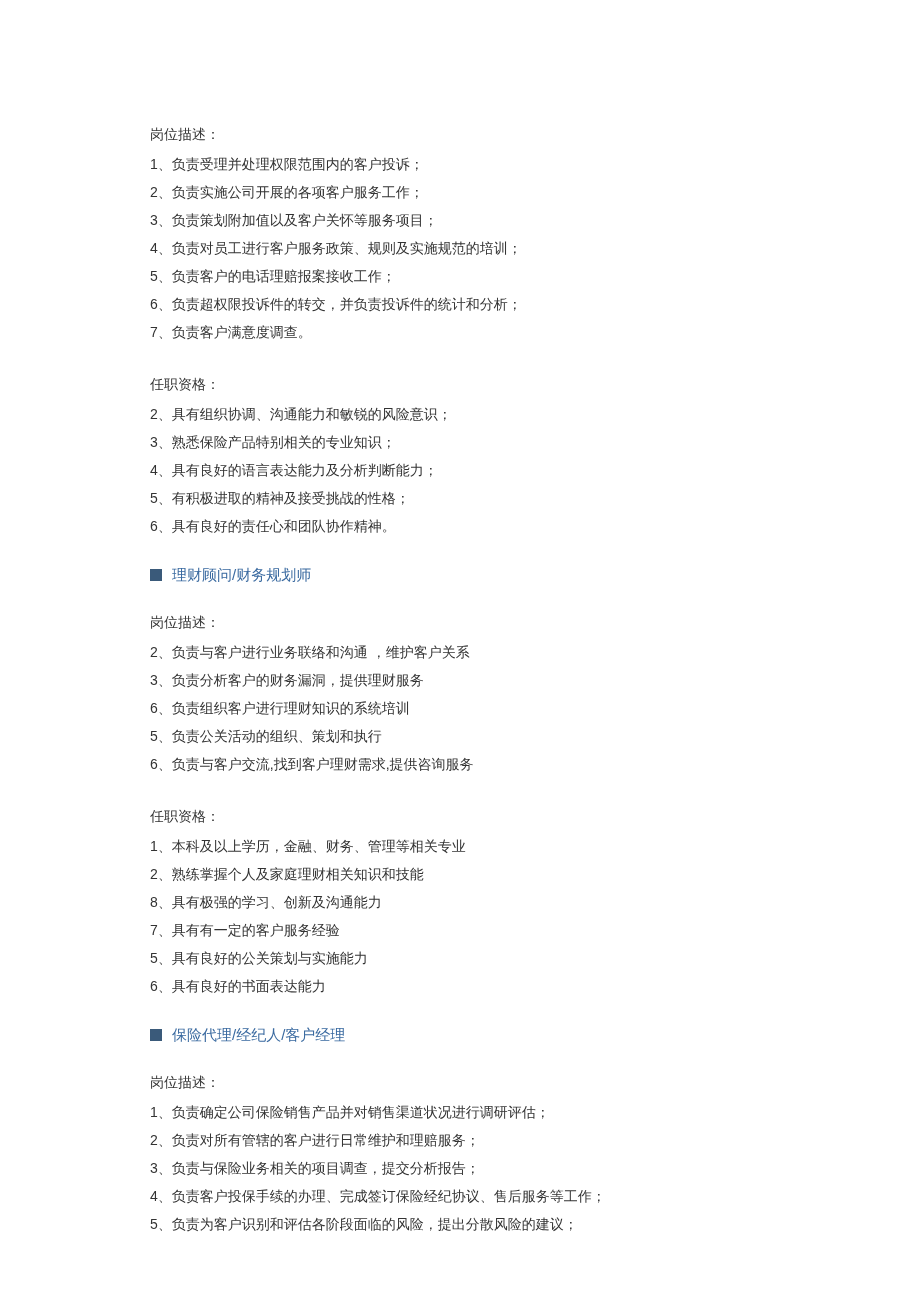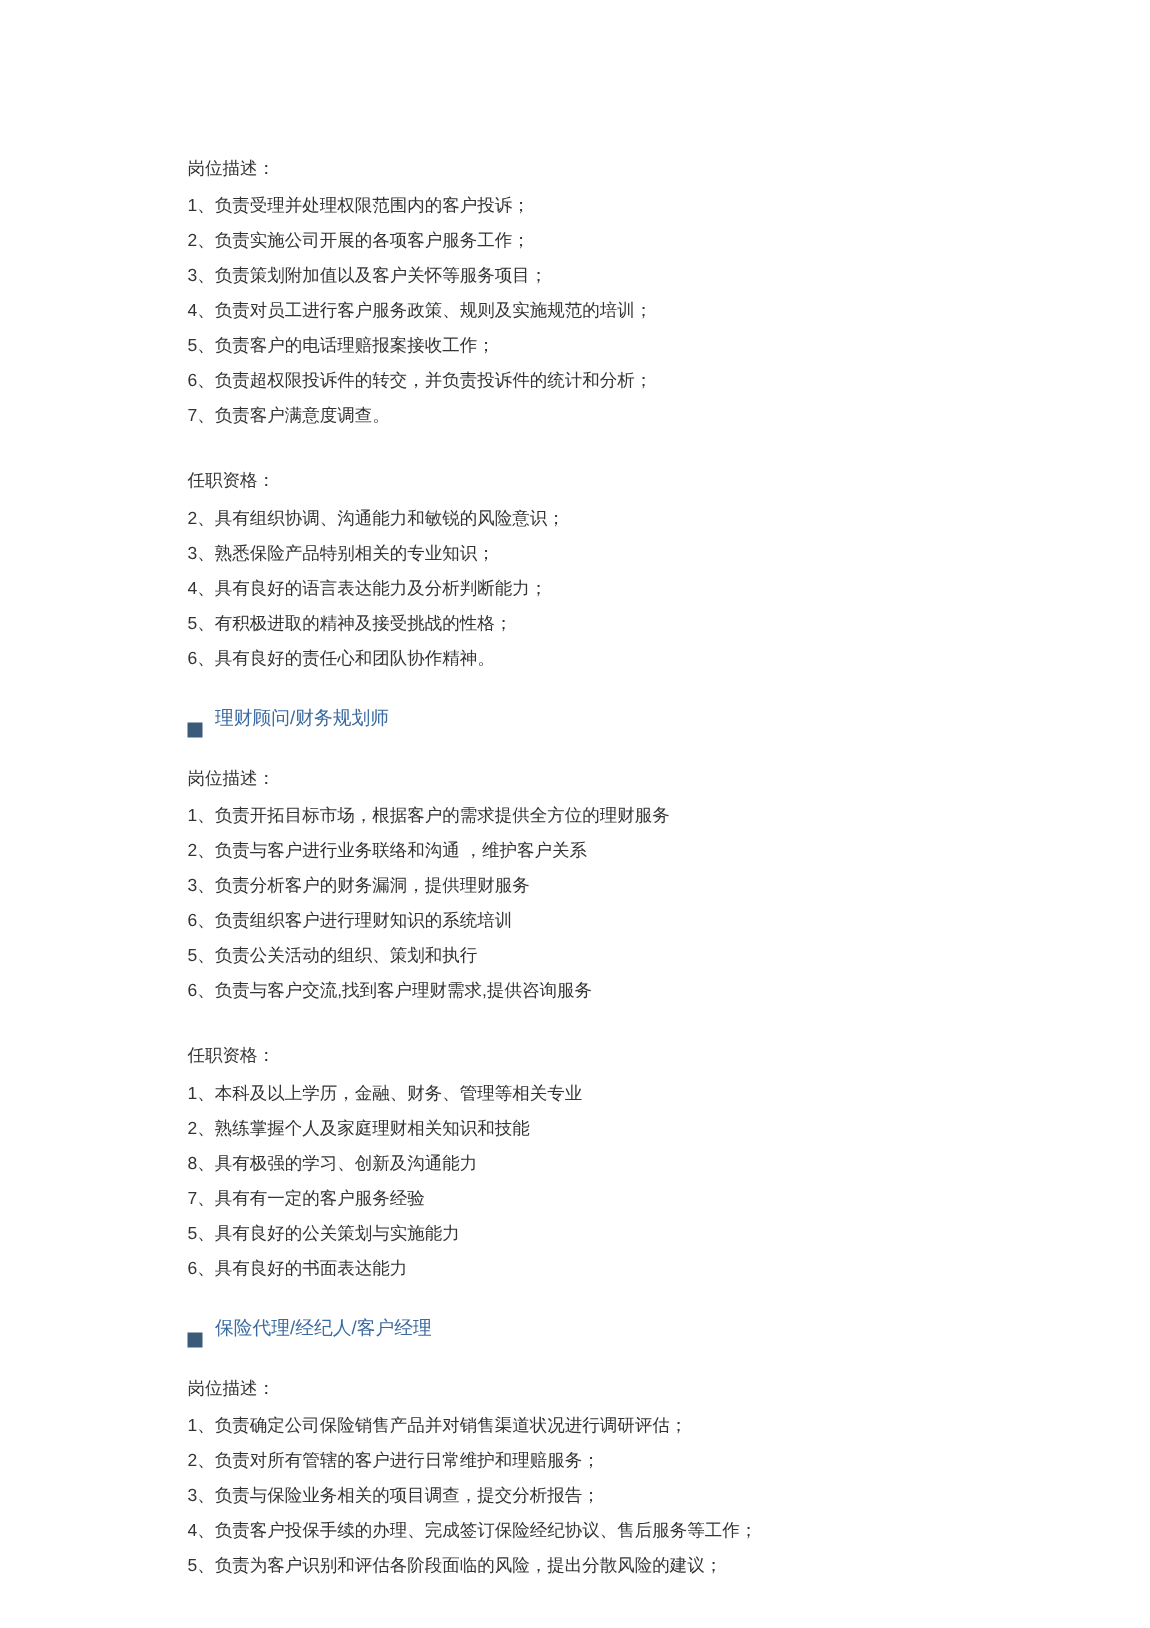--- a/index.html
+++ b/index.html
@@ -21,21 +21,21 @@
       font-weight: normal;
       margin-bottom: 2px;
       color: #333333;
     }
     .list-item {
       margin-bottom: 0;
       color: #333333;
     }
     .job-title-row {
       display: flex;
-      align-items: flex-end;
+      align-items: center;
       margin-top: 20px;
       margin-bottom: 18px;
     }
     .square-bullet {
       display: inline-block;
       width: 12px;
       height: 12px;
       background: #3a5a7a;
       margin-right: 10px;
       flex-shrink: 0;
@@ -72,21 +72,20 @@
   <div class="list-item">6、具有良好的责任心和团队协作精神。</div>
 </div>
 
 <div>
   <div class="job-title-row">
     <span class="square-bullet"></span>
     <span class="job-title">理财顾问/财务规划师</span>
   </div>
 
   <div class="section-header">岗位描述：</div>
-  <div class="list-item">1、负责开拓目标市场，根据客户的需求提供全方位的理财服务</div>
   <div class="list-item">2、负责与客户进行业务联络和沟通  ，维护客户关系</div>
   <div class="list-item">3、负责分析客户的财务漏洞，提供理财服务</div>
   <div class="list-item">6、负责组织客户进行理财知识的系统培训</div>
   <div class="list-item">5、负责公关活动的组织、策划和执行</div>
   <div class="list-item">6、负责与客户交流,找到客户理财需求,提供咨询服务</div>
 
   <div class="spacer"></div>
 
   <div class="section-header">任职资格：</div>
   <div class="list-item">1、本科及以上学历，金融、财务、管理等相关专业</div>

